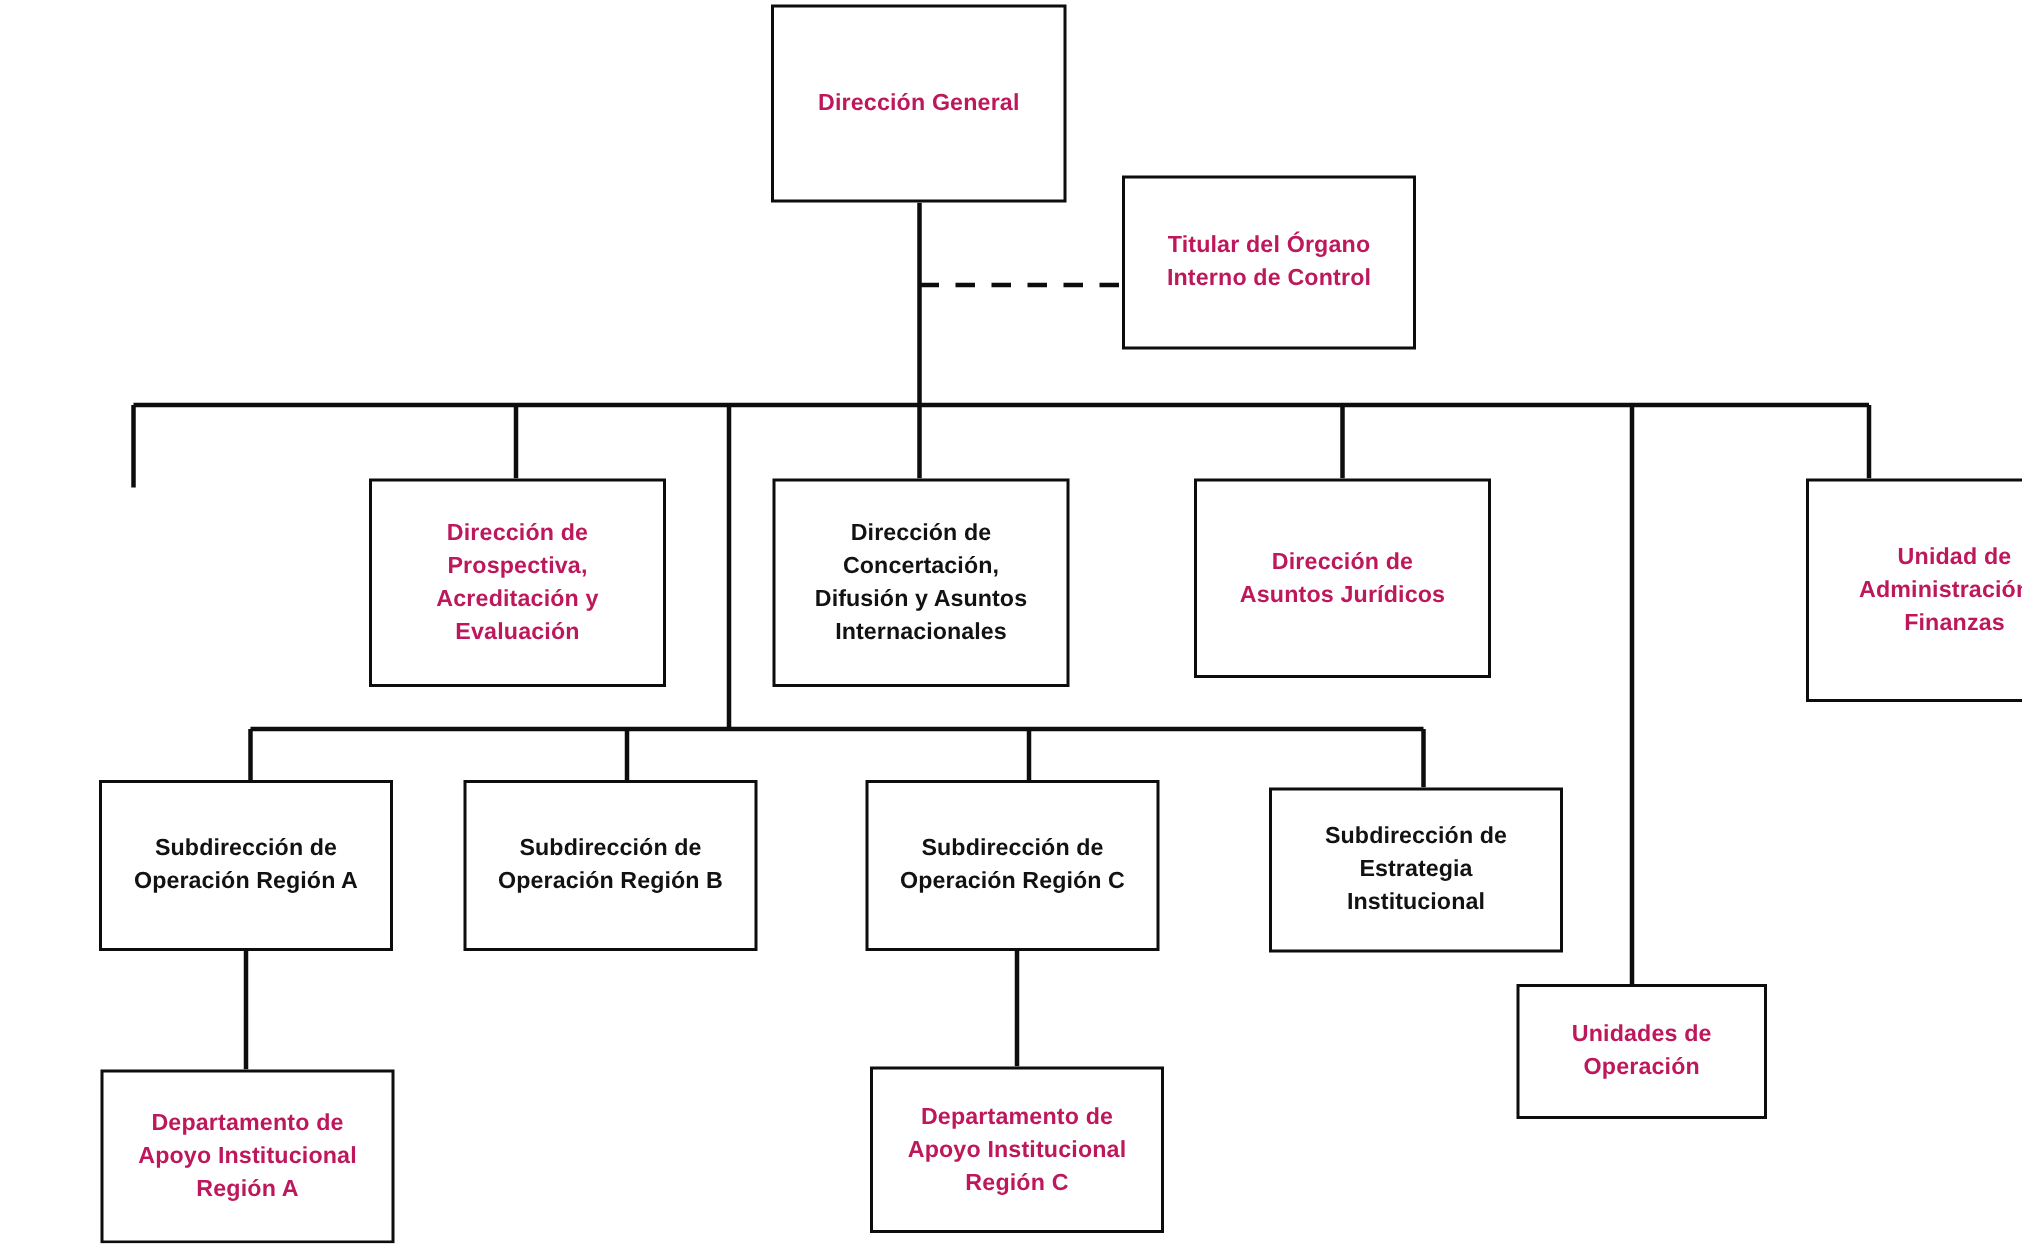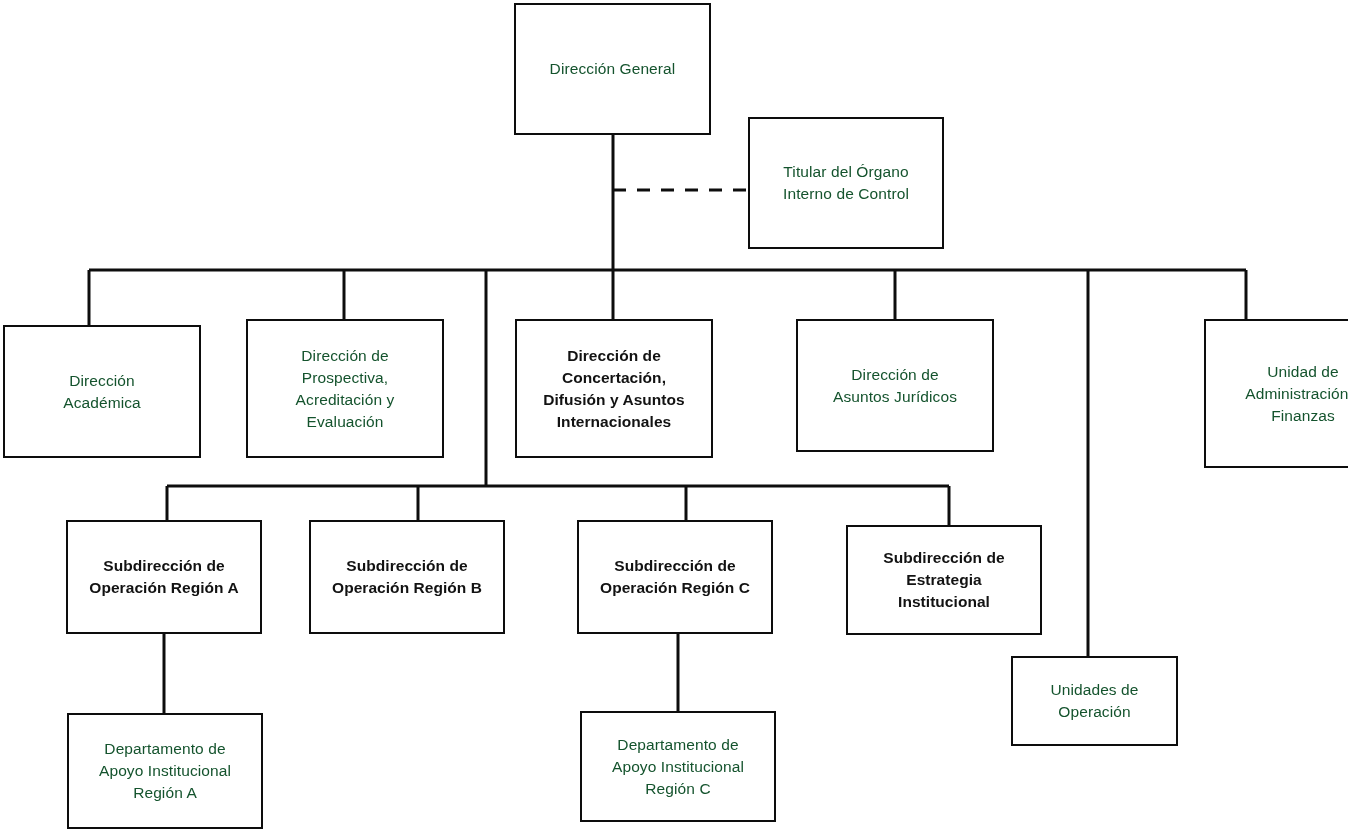--- a/index.html
+++ b/index.html
@@ -32,25 +32,26 @@
     align-items: center;
     justify-content: center;
     text-align: center;
     z-index: 2;
   }
   .node .label {
     display: block;
     width: 100%;
     padding: 0 6px;
     box-sizing: border-box;
-    color: #14532d;
+    color: #be185d;
     font-size: 15.5px;
     line-height: 1.42;
     letter-spacing: 0.1px;
     white-space: pre-line;
+    font-weight: bold;
   }
   .node.bold .label {
     color: #121212;
     font-weight: bold;
     letter-spacing: 0.05px;
   }
 </style>
 </head>
 <body>
 
@@ -85,29 +86,25 @@
       <line x1="164" y1="634" x2="164" y2="713"></line>
       <line x1="678" y1="634" x2="678" y2="711"></line>
 
     </g>
   </svg>
 
   <div class="node" style="left:514px; top:3px; width:197px; height:132px;">
     <span class="label">Dirección General</span>
   </div>
 
-  <div class="node" style="left:748px; top:117px; width:196px; height:132px;">
+  <div class="node" style="left:748px; top:117px; width:196px; height:116px;">
     <span class="label">Titular del Órgano
 Interno de Control</span>
   </div>
 
-  <div class="node" style="left:3px; top:325px; width:198px; height:133px;">
-    <span class="label">Dirección
-Académica</span>
-  </div>
 
   <div class="node" style="left:246px; top:319px; width:198px; height:139px;">
     <span class="label">Dirección de
 Prospectiva,
 Acreditación y
 Evaluación</span>
   </div>
 
   <div class="node bold" style="left:515px; top:319px; width:198px; height:139px;">
     <span class="label">Dirección de

